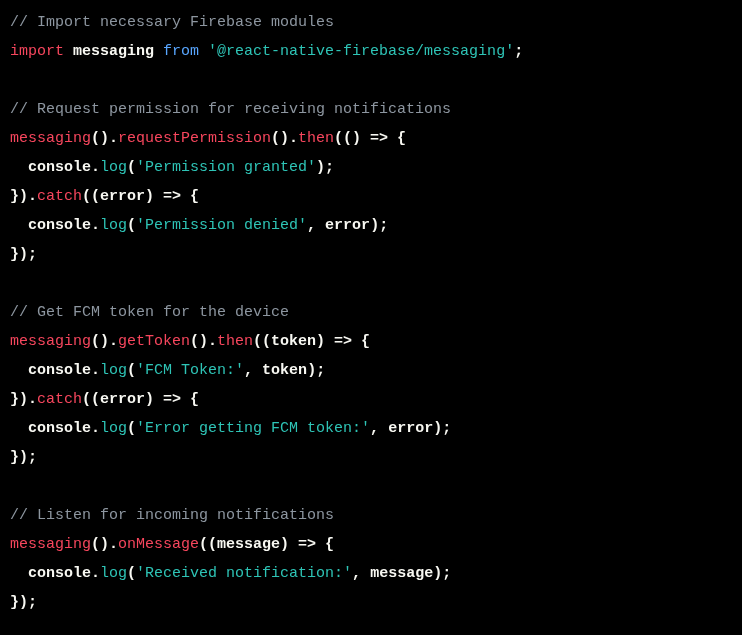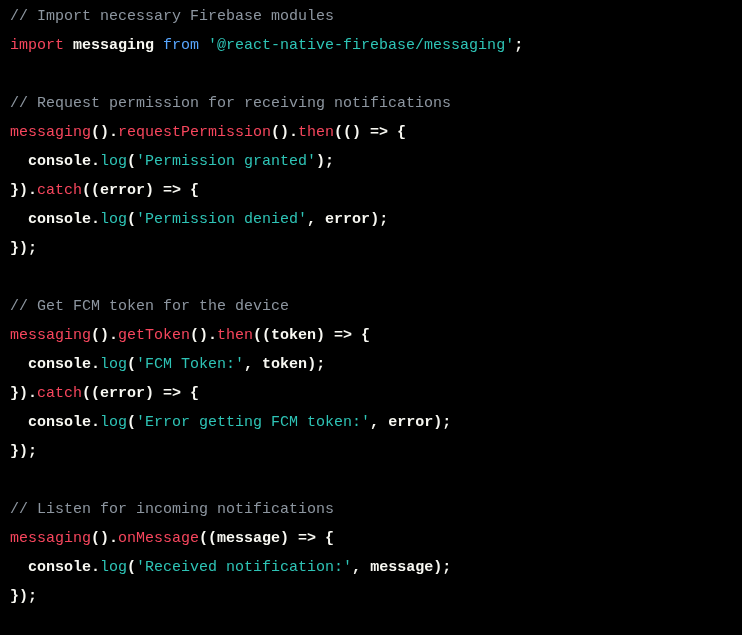--- a/index.html
+++ b/index.html
@@ -8,21 +8,21 @@
     background: #000000;
     width: 742px;
     height: 635px;
     overflow: hidden;
     font-family: "Menlo", "Consolas", "Courier New", monospace;
     font-size: 15px;
     line-height: 29px;
   }
   pre {
     margin: 0;
-    padding: 2px 10px;
+    padding: 8px 10px;
     white-space: pre;
     font-family: inherit;
   }
   .c  { color: #8d96a0; }   
   .kw { color: #f7465d; }   
   .fn { color: #f7465d; }   
   .w  { color: #f8f8f2; font-weight: 600; } 
   .p  { color: #f8f8f2; font-weight: 600; } 
   .bl { color: #58a6ff; }   
   .s  { color: #2ec4b6; }   

